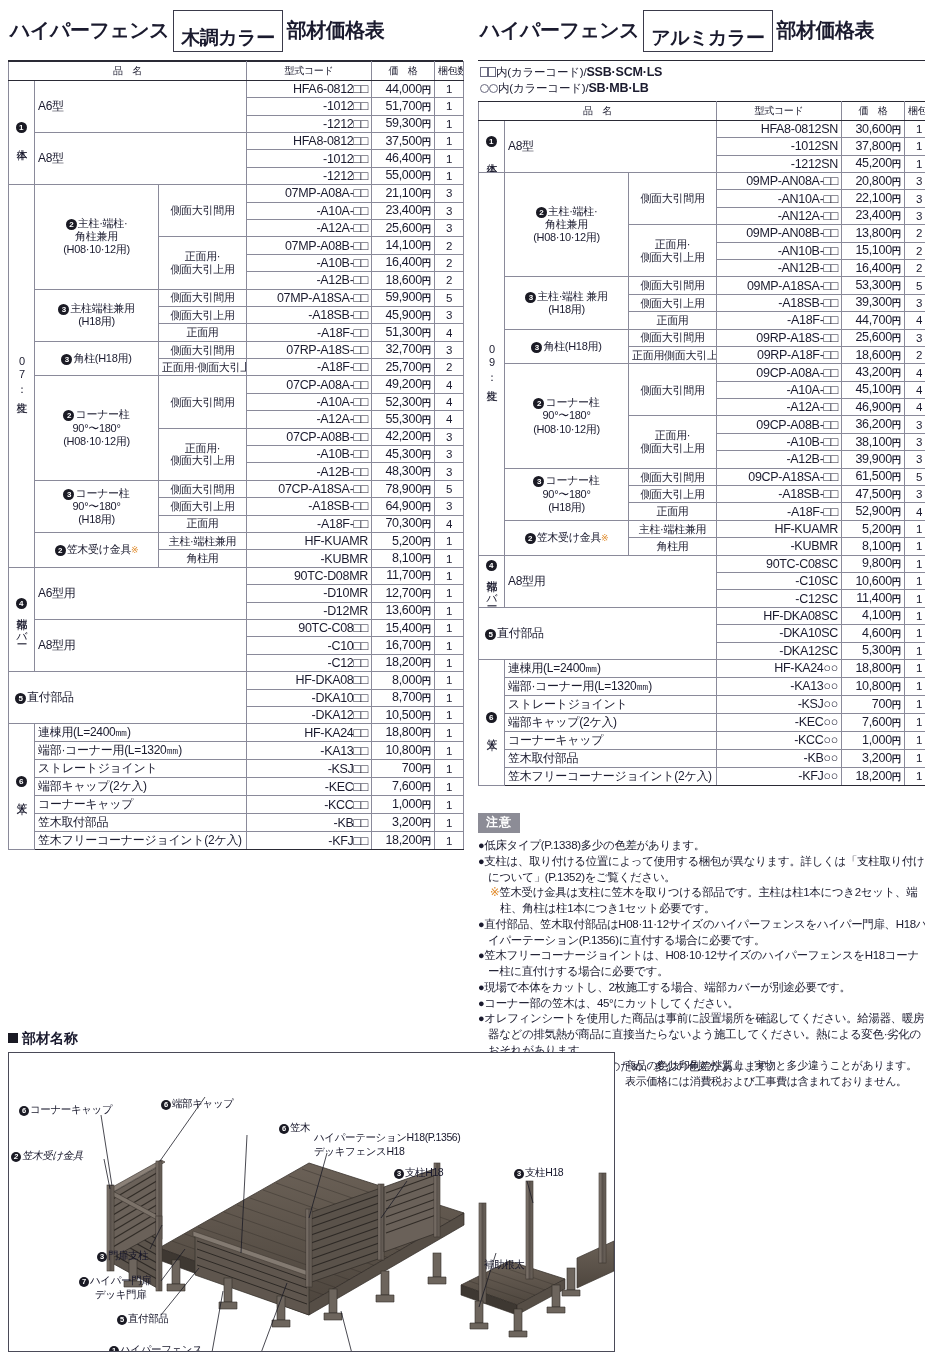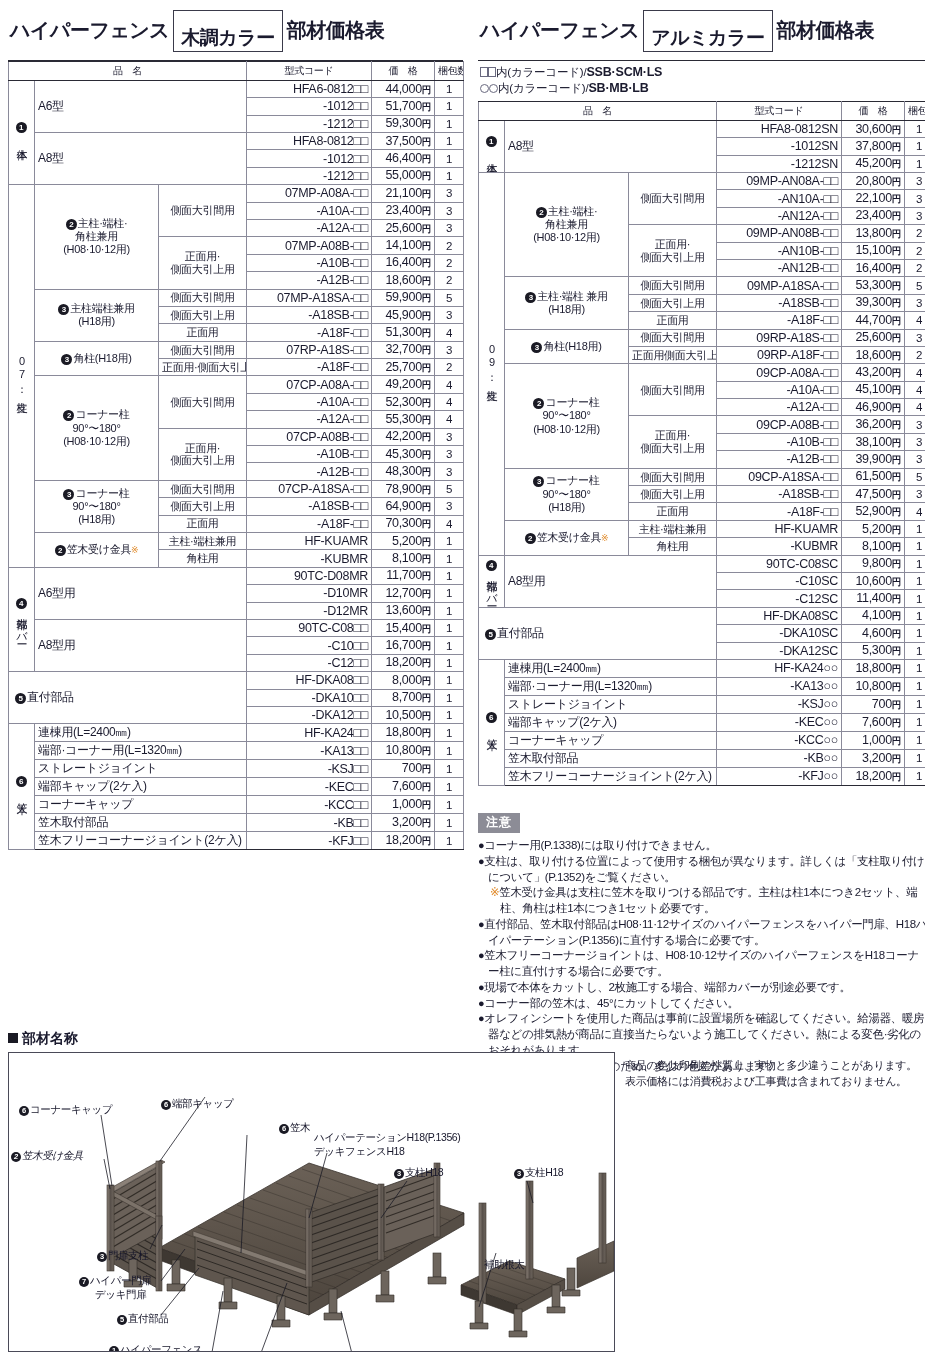--- a/index.html
+++ b/index.html
@@ -732,21 +732,21 @@
             <td class="price tbl-bottom">18,200<span class="yen">円</span></td>
             <td class="qty tbl-bottom">1</td>
           </tr>
         </tbody>
     </table>
   </div>
 
   <div class="notes">
     <span class="notes-badge">注意</span>
     <ul>
-        <li><span class="dot">●</span><span>コーナー用(P.1338)には取り付けできません。</span></li>
+        <li><span class="dot">●</span><span>低床タイプ(P.1338)多少の色差があります。</span></li>
         <li><span class="dot">●</span><span>支柱は、取り付ける位置によって使用する梱包が異なります。詳しくは「支柱取り付けについて」(P.1352)をご覧ください。</span></li>
         <li class="ind"><span class="ast-mark">※</span><span>笠木受け金具は支柱に笠木を取りつける部品です。主柱は柱1本につき2セット、端柱、角柱は柱1本につき1セット必要です。</span></li>
         <li><span class="dot">●</span><span>直付部品、笠木取付部品はH08·11·12サイズのハイパーフェンスをハイパー門扉、H18ハイパーテーション(P.1356)に直付する場合に必要です。</span></li>
         <li><span class="dot">●</span><span>笠木フリーコーナージョイントは、H08·10·12サイズのハイパーフェンスをH18コーナー柱に直付けする場合に必要です。</span></li>
         <li><span class="dot">●</span><span>現場で本体をカットし、2枚施工する場合、端部カバーが別途必要です。</span></li>
         <li><span class="dot">●</span><span>コーナー部の笠木は、45°にカットしてください。</span></li>
         <li><span class="dot">●</span><span>オレフィンシートを使用した商品は事前に設置場所を確認してください。給湯器、暖房器などの排気熱が商品に直接当たらないよう施工してください。熱による変色·劣化のおそれがあります。</span></li>
         <li><span class="dot">●</span><span>木調を再現したデザインのため、多少の色差があります。</span></li>
       </ul>
   </div>

